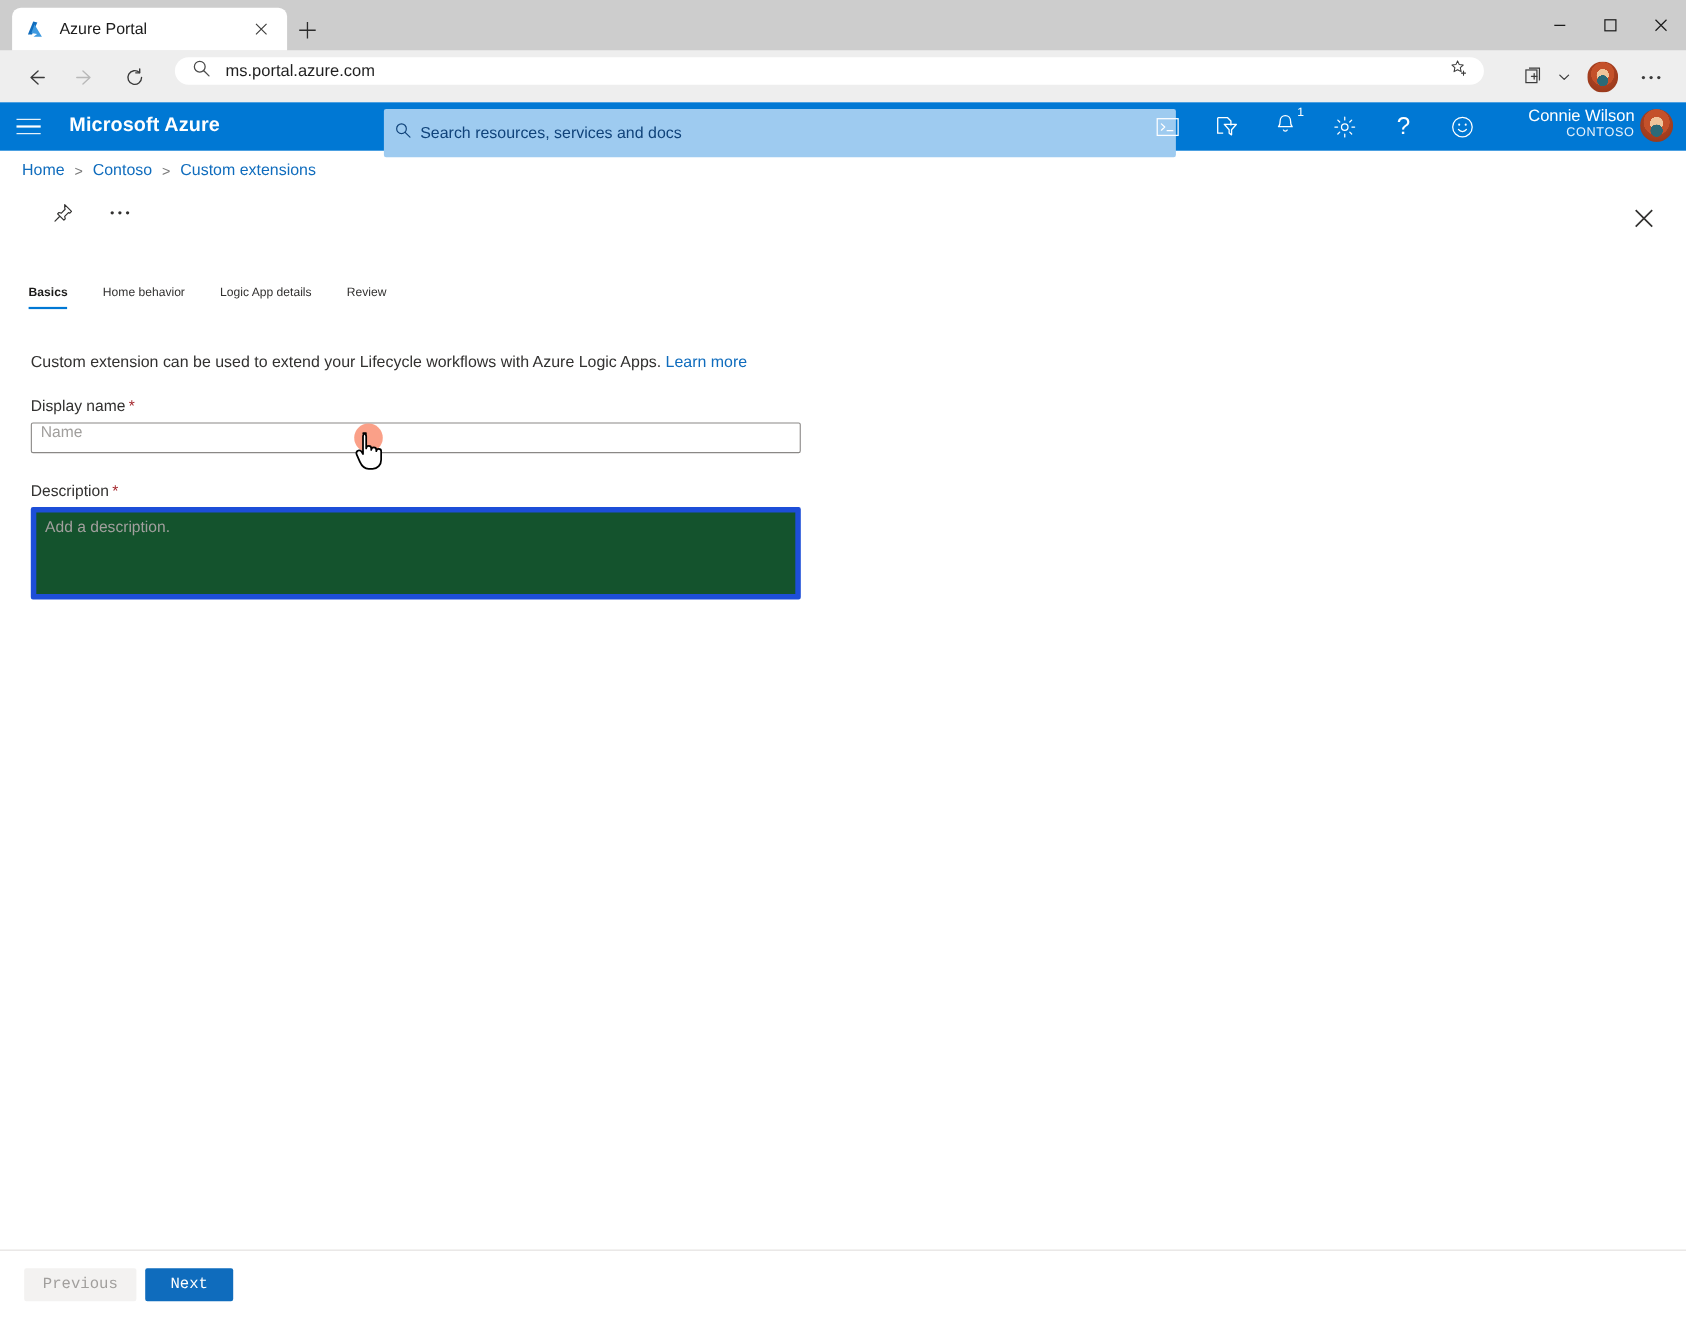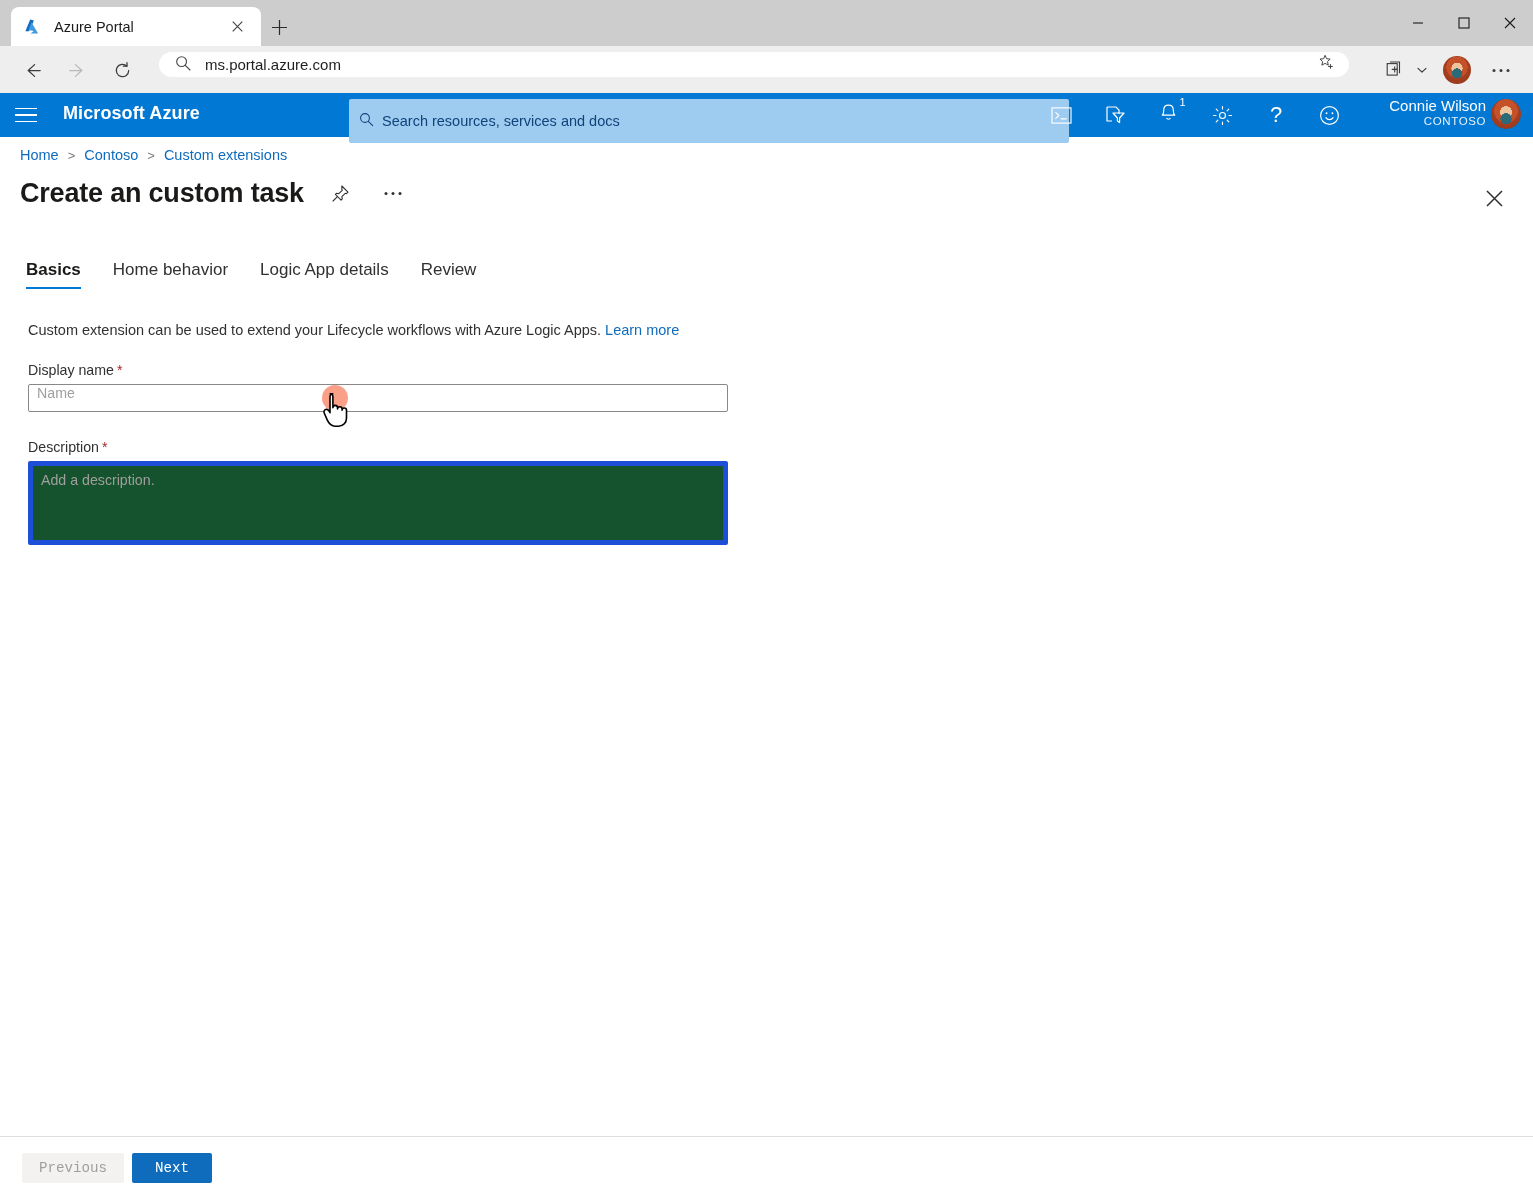--- a/index.html
+++ b/index.html
@@ -125,21 +125,21 @@
     margin-left: 22px; width: 30px; height: 30px;
     display: flex; align-items: center; justify-content: center; color: #323130;
   }
   .blade-close {
     position: absolute; right: 24px; top: 183px; width: 30px; height: 30px;
     display: flex; align-items: center; justify-content: center; color: #323130;
   }
 
   .tabs { position: absolute; left: 26px; top: 256px; display: flex; }
   .tabitem {
-    font-size: 17px; color: #323130; padding: 4px 0 9px 0; margin-right: 32px;
+    font-size: 11px; color: #323130; padding: 4px 0 9px 0; margin-right: 32px;
     position: relative; white-space: nowrap;
   }
   .tabitem.active { font-weight: 700; color: #1b1a19; }
   .tabitem.active::after {
     content: ""; position: absolute; left: 0; right: 0; bottom: 0;
     height: 2.5px; background: #0078d4;
   }
 
   .intro { position: absolute; left: 28px; top: 322px; font-size: 14.5px; color: #323130; }
   .intro a { color: #0f6cbd; text-decoration: none; }
@@ -345,21 +345,20 @@
 
 <div class="breadcrumb">
   <span class="crumb">Home</span>
   <span class="crumb-sep">&gt;</span>
   <span class="crumb">Contoso</span>
   <span class="crumb-sep">&gt;</span>
   <span class="crumb">Custom extensions</span>
 </div>
 
 <div class="titlerow">
-  <span class="pagetitle">Create an custom task</span>
   <span class="title-icon">
     <svg width="19" height="19" viewBox="0 0 20 20">
       <path d="M11.4 2.1 17.9 8.6l-1.6 1.6-1.3-.4-3.6 3.6.5 2.3-1.3 1.3L4.6 11l1.3-1.3 2.3.5 3.6-3.6-.4-1.3z" stroke="#323130" stroke-width="1.15" fill="none" stroke-linejoin="round"></path>
       <path d="M6.3 13.7 2.1 17.9" stroke="#323130" stroke-width="1.15" stroke-linecap="round"></path>
     </svg>
   </span>
   <span class="title-icon">
     <svg width="18" height="5" viewBox="0 0 18 5">
         <circle cx="2" cy="2.5" r="1.5" fill="#323130"></circle>
         <circle cx="9" cy="2.5" r="1.5" fill="#323130"></circle>

